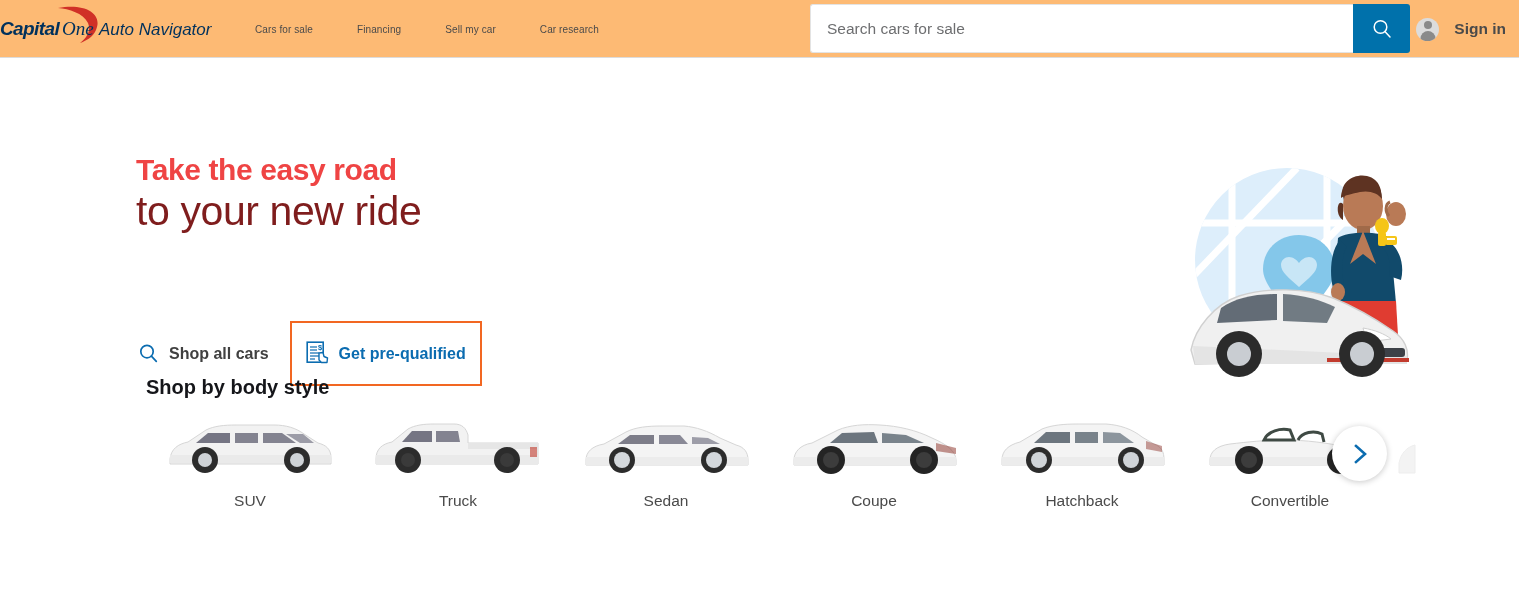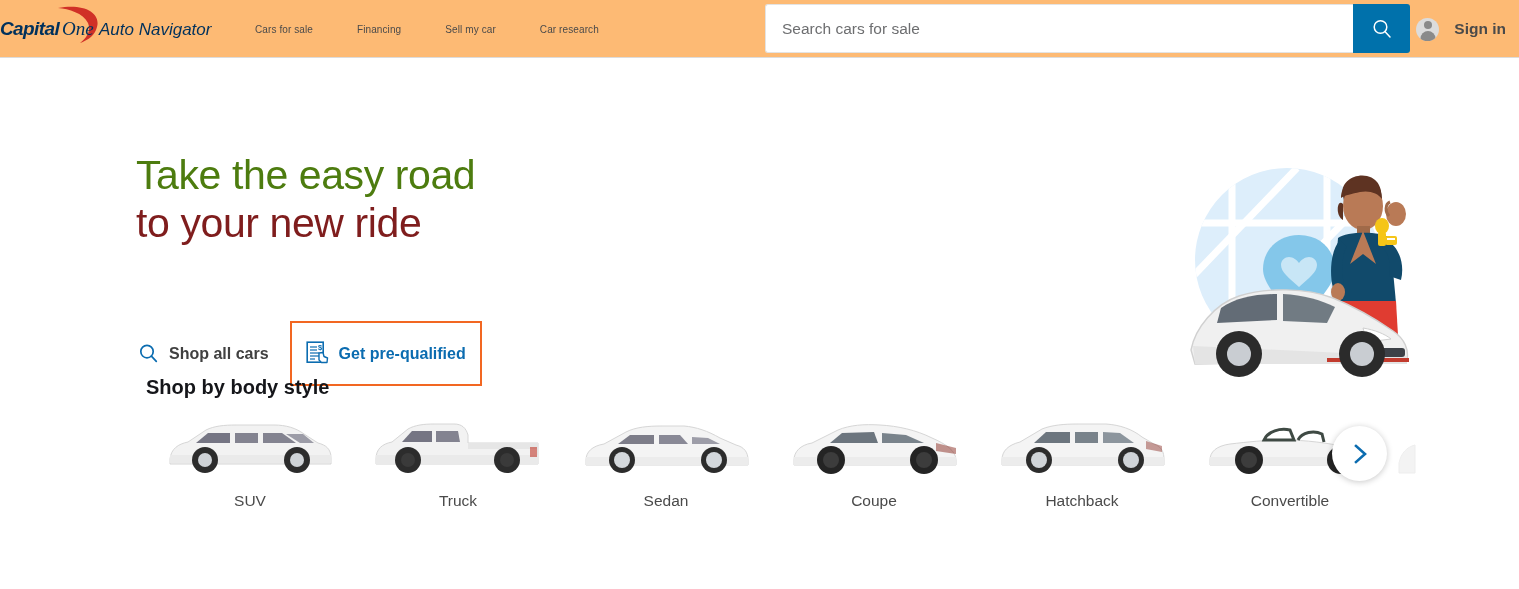--- a/index.html
+++ b/index.html
@@ -67,20 +67,21 @@
     height: 49px;
     border: 1px solid #e3e3e3;
     border-right: none;
     border-radius: 3px 0 0 3px;
     padding: 0 16px;
     font-size: 15.5px;
     font-family: "Liberation Sans", sans-serif;
     color: #333;
     outline: none;
     background: #fff;
+    margin-left: 45px;
   }
   .search-input::placeholder { color: #6d6e70; opacity: 1; }
   .search-btn {
     width: 57px;
     height: 49px;
     background: #0071ab;
     border: none;
     border-radius: 0 3px 3px 0;
     display: flex;
     align-items: center;
@@ -139,23 +140,23 @@
     width: 1519px;
     height: 310px;
   }
   .hero-text {
     position: absolute;
     left: 136px;
     top: 95px;
     width: 640px;
   }
   .hero-title-1 {
-    font-size: 41px;
-    font-weight: normal;
-    color: #4d7c0f;
+    font-size: 30px;
+    font-weight: bold;
+    color: #ef4444;
     line-height: 1.12;
     letter-spacing: -0.4px;
   }
   .hero-title-2 {
     font-size: 41px;
     font-weight: normal;
     color: #7f1d1d;
     line-height: 1.12;
     letter-spacing: -0.4px;
     margin-top: 2px;

